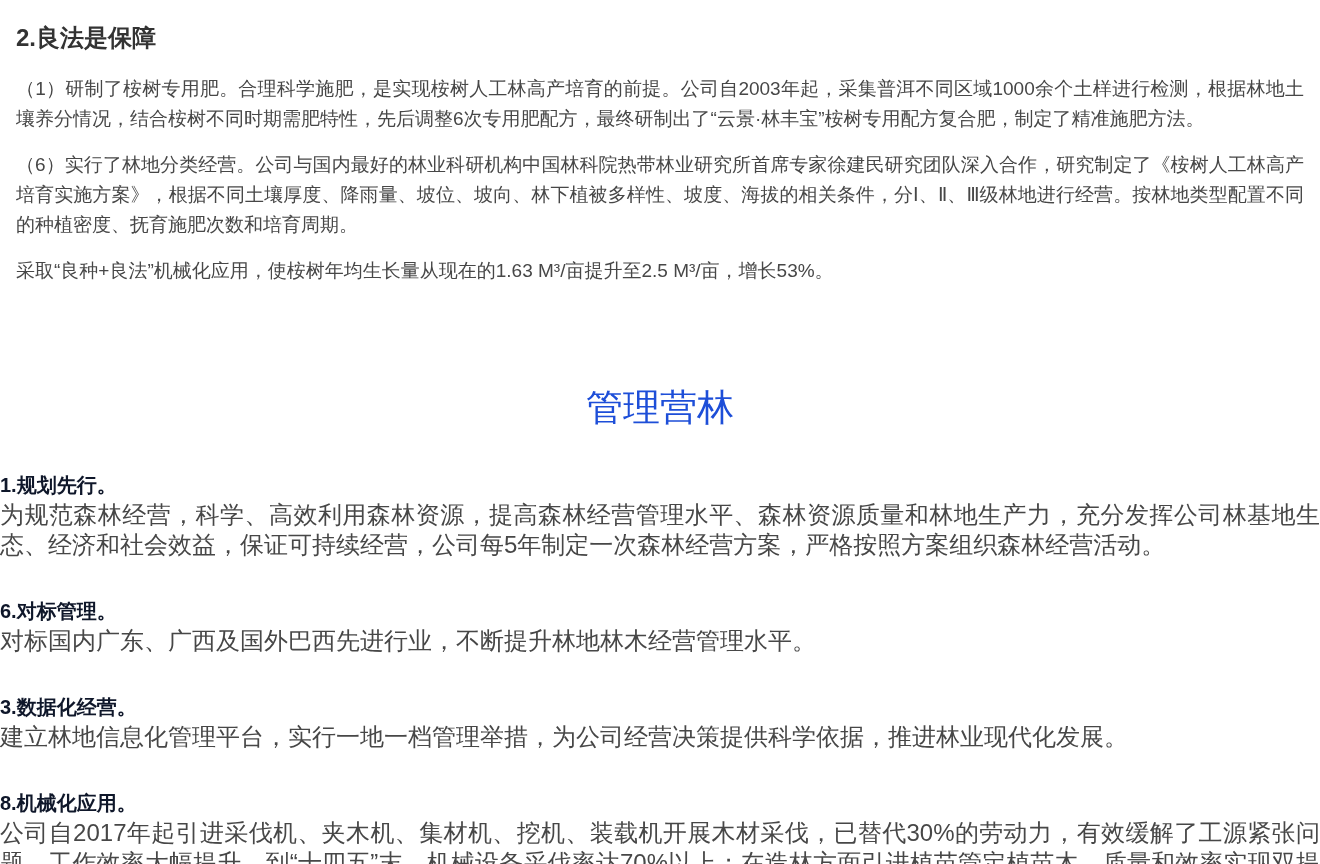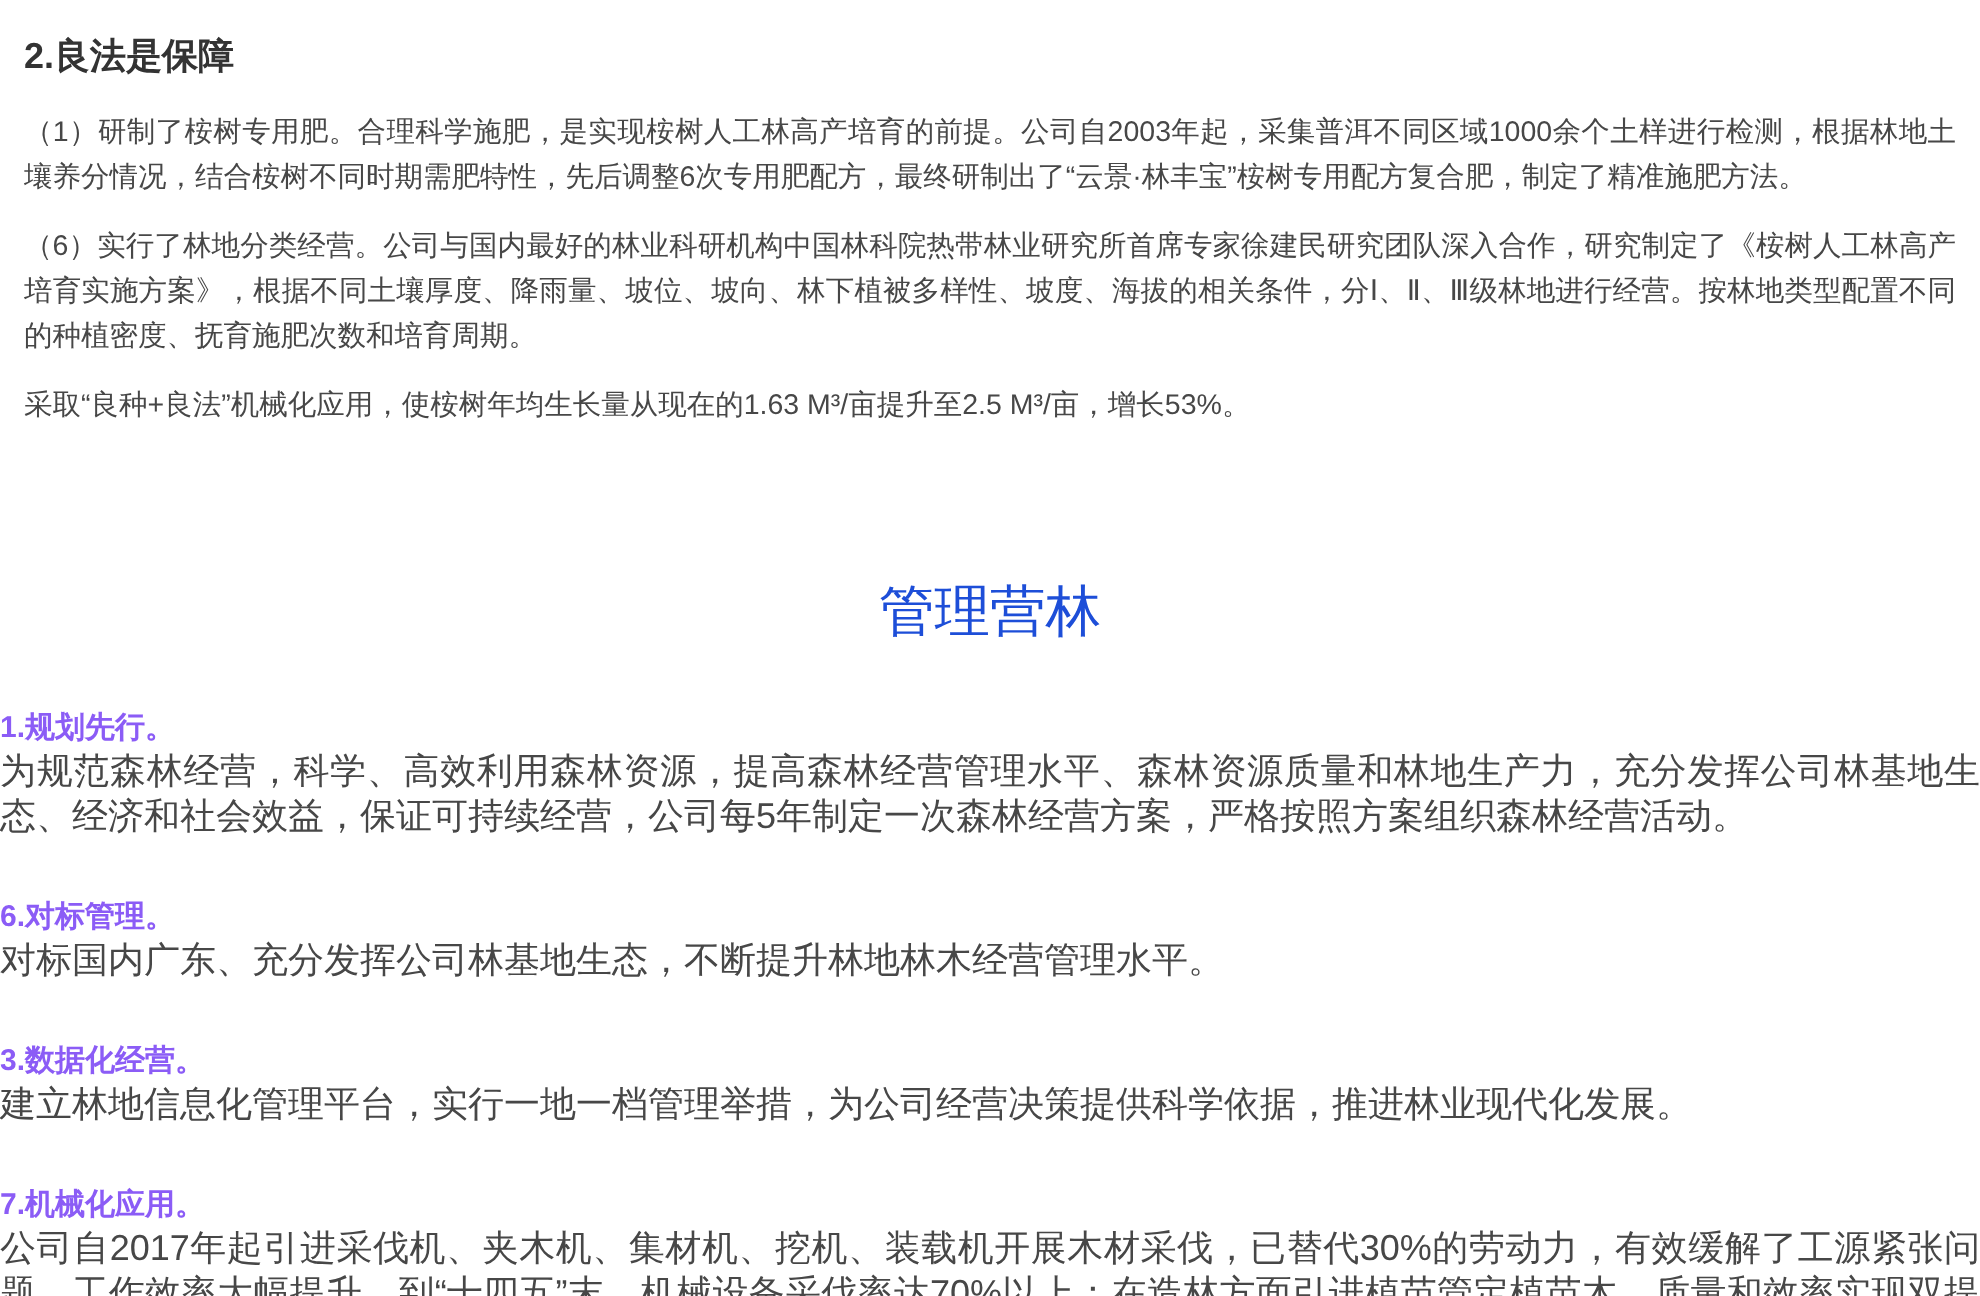--- a/index.html
+++ b/index.html
@@ -35,21 +35,21 @@
     color: #1d4ed8;
     line-height: 44px;
     margin: 100px 0 0 0;
   }
   .sections { margin-top: 40px; }
   .section { margin-top: 36px; }
   .section:first-child { margin-top: 0; }
   .section-heading {
     font-size: 20px;
     font-weight: bold;
-    color: #8b5cf6;
+    color: #0f172a;
     line-height: 30px;
     margin: 0;
   }
   .section-body {
     font-size: 24px;
     line-height: 30px;
     color: #474747;
     text-align: justify;
     text-justify: inter-ideograph;
     margin: 0;
@@ -72,28 +72,28 @@
 
   <div class="sections">
 
     <div class="section">
       <h3 class="section-heading">1.规划先行。</h3>
       <p class="section-body">为规范森林经营，科学、高效利用森林资源，提高森林经营管理水平、森林资源质量和林地生产力，充分发挥公司林基地生态、经济和社会效益，保证可持续经营，公司每5年制定一次森林经营方案，严格按照方案组织森林经营活动。</p>
     </div>
 
     <div class="section">
       <h3 class="section-heading">6.对标管理。</h3>
-      <p class="section-body">对标国内广东、充分发挥公司林基地生态，不断提升林地林木经营管理水平。</p>
+      <p class="section-body">对标国内广东、广西及国外巴西先进行业，不断提升林地林木经营管理水平。</p>
     </div>
 
     <div class="section">
       <h3 class="section-heading">3.数据化经营。</h3>
       <p class="section-body">建立林地信息化管理平台，实行一地一档管理举措，为公司经营决策提供科学依据，推进林业现代化发展。</p>
     </div>
 
     <div class="section">
-      <h3 class="section-heading">7.机械化应用。</h3>
+      <h3 class="section-heading">8.机械化应用。</h3>
       <p class="section-body">公司自2017年起引进采伐机、夹木机、集材机、挖机、装载机开展木材采伐，已替代30%的劳动力，有效缓解了工源紧张问题，工作效率大幅提升。到“十四五”末，机械设备采伐率达70%以上；在造林方面引进植苗管定植苗木，质量和效率实现双提升，下步将引进挖塘施肥一体机、植苗机等设备进行机械挖塘和坡改台种植；为公司经营决策提供科学依据、造林面积测量及施肥、森林防火、林地林木监管、病虫害防治等方面的使用。</p>
     </div>
 
   </div>
 
 </div>
 
 </body></html>

